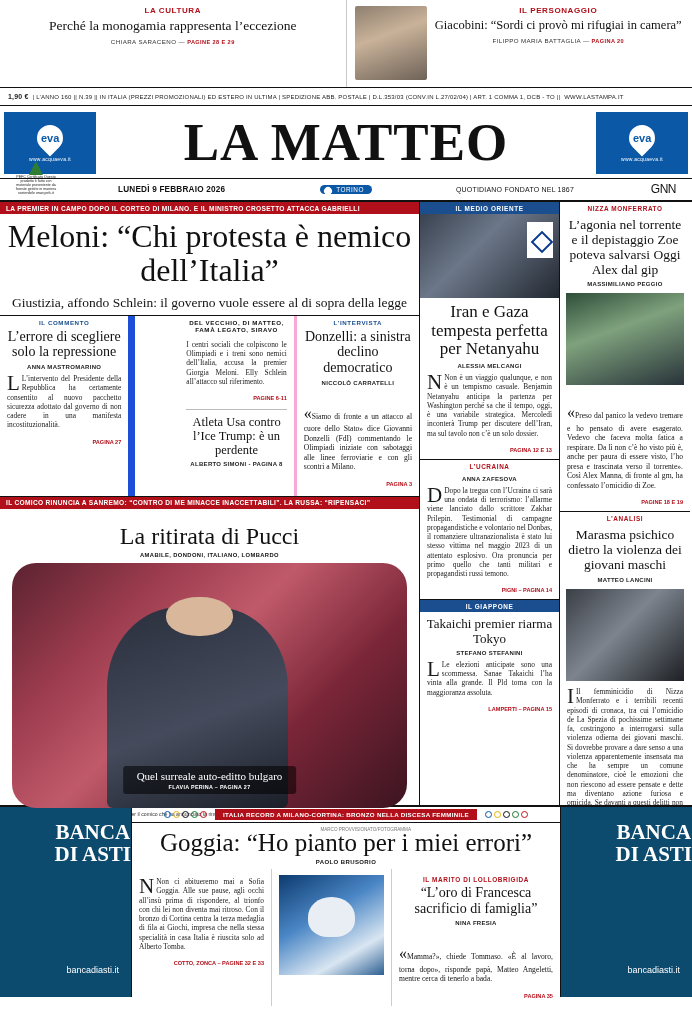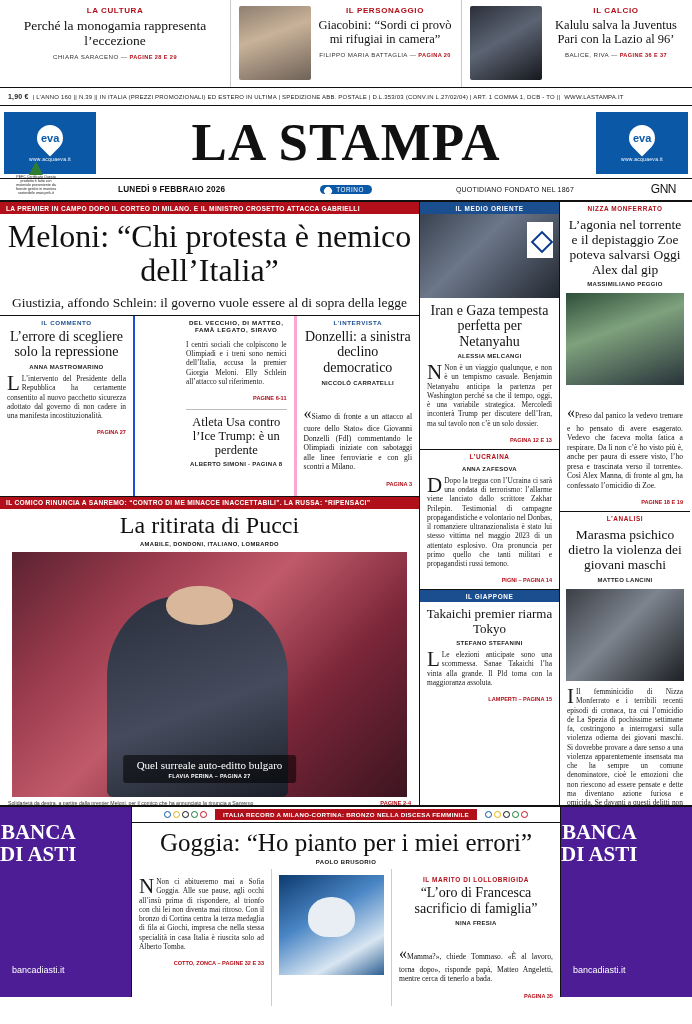--- a/index.html
+++ b/index.html
@@ -65,60 +65,60 @@
   .red-kicker { color:#b10f19; font-family:"Liberation Sans", sans-serif; font-size:6.4px; font-weight:bold; letter-spacing:.6px; text-align:center; padding:3px 4px 2px; }
 
   .lead { padding:6px 0 4px; }
   .lead h1 { margin:0; font-size:32px; line-height:1.06; text-align:center; font-weight:normal; }
   .lead .sub { margin-top:7px; font-size:13.5px; text-align:center; }
   .rule { border-top:1px solid #111; }
   .rule-thin { border-top:1px solid #bbb; }
 
   .three { display:flex; }
   .three .c { padding:0 7px 6px; }
-  .c1 { width:152px; border-right:2px solid #1d4ed8; }
+  .c1 { width:152px; border-right:7px solid #1d4ed8; }
   .c2 { width:132px; border-right:3px solid #f9a8d4;margin-left:44px; }
   .c3 { width:138px; }
   .sec-label { color:#1b4e8f; font-family:"Liberation Sans", sans-serif; font-size:6.2px; font-weight:bold; letter-spacing:.6px; text-align:center; padding:3px 0 3px; }
   .sec-head { font-size:14px; line-height:1.12; text-align:center; font-weight:normal; }
   .sec-head.sm { font-size:12.5px; }
   .byline { text-align:center; font-family:"Liberation Sans", sans-serif; font-size:6px; font-weight:bold; letter-spacing:.3px; margin-top:4px; color:#222; }
   .body-text { font-size:7.4px; line-height:1.25; text-align:justify; margin-top:4px; color:#1a1a1a; }
   .body-text .dropcap { float:left; font-size:21px; line-height:17px; padding:1px 2px 0 0; font-family:"Liberation Serif", serif; }
   .pg { color:#b10f19; font-family:"Liberation Sans", sans-serif; font-size:5.6px; font-weight:bold; }
 
   .quote-box { font-size:7.6px; line-height:1.26; text-align:justify; margin-top:18px; }
   .quote-box .q { font-size:16px; }
 
   
-  .pucci-head { font-size:24px; text-align:center; padding:3px 0 2px; }
+  .pucci-head { font-size:24px; text-align:center; padding:14px 0 2px; }
   .pucci-by { text-align:center; font-family:"Liberation Sans", sans-serif; font-size:5.8px; font-weight:bold; letter-spacing:.4px; padding-bottom:5px; }
-  .photo-main { position:relative; height:245px; margin:0 12px; background:linear-gradient(135deg,#5b2230 0%,#9c3c4e 25%,#c05a6a 45%,#7a2638 70%,#3c1420 100%); }
+  .photo-main { position:relative; height:245px; margin:0 12px; background:linear-gradient(135deg,#5b2230 0%,#9c3c4e 25%,#c05a6a 45%,#7a2638 70%,#3c1420 100%);border-radius:24px; }
   .photo-main .person { position:absolute; left:24%; bottom:0; width:46%; height:82%; background:linear-gradient(160deg,#2a2f3d 0%,#454b5c 55%,#1b1f29 100%); border-radius:40% 40% 6px 6px; }
   .photo-main .face { position:absolute; left:39%; top:14%; width:17%; height:16%; background:#d8b79b; border-radius:48%; }
   .photo-caption-band { position:absolute; left:50%; transform:translateX(-50%); bottom:14px; background:rgba(0,0,0,.55); color:#fff; padding:4px 14px; border-radius:3px; text-align:center; }
   .photo-caption-band .t { font-size:11px; }
   .photo-caption-band .b { font-family:"Liberation Sans", sans-serif; font-size:5.4px; font-weight:bold; margin-top:2px; letter-spacing:.3px; }
   .cap-line { display:flex; justify-content:space-between; font-family:"Liberation Sans", sans-serif; font-size:5.2px; color:#333; padding:3px 8px 0; }
 
   
   .mid-photo { height:84px; margin:0; background:linear-gradient(135deg,#39424f 0%,#6c7789 40%,#222831 100%); position:relative; }
   .mid-photo .flag { position:absolute; right:6px; top:8px; width:26px; height:36px; background:#fff; }
   .mid-photo .flag:after { content:""; position:absolute; left:7px; top:12px; width:12px; height:12px; border:2px solid #0a3b8c; transform:rotate(45deg); }
-  .mid-head { font-size:14px; line-height:1.1; text-align:center; padding:5px 6px 0; }
+  .mid-head { font-size:17px; line-height:1.1; text-align:center; padding:5px 6px 0; }
   .mid-head.sm { font-size:13px; }
 
   
   .r-head { font-size:13.5px; line-height:1.1; text-align:center; padding:4px 6px 0; }
   .r-photo { height:92px; margin:6px; background:linear-gradient(135deg,#3b3f46 0%,#7d848e 45%,#1d2024 100%); }
   .r-photo.torrent { background:linear-gradient(160deg,#2f4e3a 0%,#7fa27d 40%,#28333a 100%); }
 
   
   .bottom { display:flex; height:190px; }
-  .bank { width:132px; background:#4c1d95; color:#fff; display:flex; flex-direction:column; align-items:flex-start; justify-content:center; }
+  .bank { width:132px; background:#0c4a6e; color:#fff; display:flex; flex-direction:column; align-items:flex-end; justify-content:center; }
   .bank .b1 { font-size:21px; font-weight:bold; line-height:1.05; text-align:center; font-family:"Liberation Serif", serif; }
   .bank .b2 { margin-top:auto; margin-bottom:8px; font-family:"Liberation Sans", sans-serif; font-size:9px; }
   .bank-inner { display:flex; flex-direction:column; align-items:center; justify-content:center; height:100%; padding:14px 0; }
   .bot-mid { flex:1; display:flex; flex-direction:column; border-left:1px solid #111; border-right:1px solid #111; }
   .olymp-bar { display:flex; align-items:center; justify-content:center; gap:8px; border-bottom:1px solid #111; padding:2px 0; }
   .rings { display:flex; gap:2px; }
   .ring { width:7px; height:7px; border:1.2px solid #0a58a6; border-radius:50%; }
   .ring.y { border-color:#e8b203; } .ring.k { border-color:#111; } .ring.g { border-color:#1a7a32; } .ring.r { border-color:#c1121f; }
   .olymp-label { background:#b10f19; color:#fff; font-family:"Liberation Sans", sans-serif; font-size:6.2px; font-weight:bold; padding:2px 8px; letter-spacing:.3px; }
   .bot-head { font-size:25px; text-align:center; padding:6px 8px 2px; }
@@ -143,44 +143,36 @@
       <div class="ts-byline"><span>CHIARA SARACENO</span> — <span class="pg">PAGINE 28 E 29</span></div>
     </div>
     <div class="ts-cell with-photo">
       <div class="ts-photo p2"></div>
       <div class="ts-textcol">
         <div class="ts-kicker">IL PERSONAGGIO</div>
         <div class="ts-title small">Giacobini: “Sordi ci provò mi rifugiai in camera”</div>
         <div class="ts-byline"><span>FILIPPO MARIA BATTAGLIA</span> — <span class="pg">PAGINA 20</span></div>
       </div>
     </div>
-    <div class="ts-cell with-photo">
-      <div class="ts-photo p3"></div>
-      <div class="ts-textcol">
-        <div class="ts-kicker">IL CALCIO</div>
-        <div class="ts-title small">Kalulu salva la Juventus Pari con la Lazio al 96’</div>
-        <div class="ts-byline"><span>BALICE, RIVA</span> — <span class="pg">PAGINE 36 E 37</span></div>
-      </div>
-    </div>
   </div>
 
   <div class="pricebar">
     <b>1,90 €</b>
     <span style="margin-left:4px">| L’ANNO 160 || N.39 || IN ITALIA (PREZZI PROMOZIONALI) ED ESTERO IN ULTIMA | SPEDIZIONE ABB. POSTALE | D.L.353/03 (CONV.IN L.27/02/04) | ART. 1 COMMA 1, DCB - TO ||</span>
     <span style="margin-left:4px">WWW.LASTAMPA.IT</span>
   </div>
 
   <div class="masthead">
     <div class="logo-box left">
       <div class="eva-drop">
           <span>eva</span>
         </div>
       <div class="eva-url">www.acquaeva.it</div>
     </div>
-    <div class="nameplate">LA STAMPA</div>
+    <div class="nameplate">LA MATTEO</div>
     <div class="logo-box right">
       <div class="eva-drop">
           <span>eva</span>
         </div>
       <div class="eva-url">www.acquaeva.it</div>
     </div>
   </div>
 
   <div class="datebar">
     <div class="pefc">

